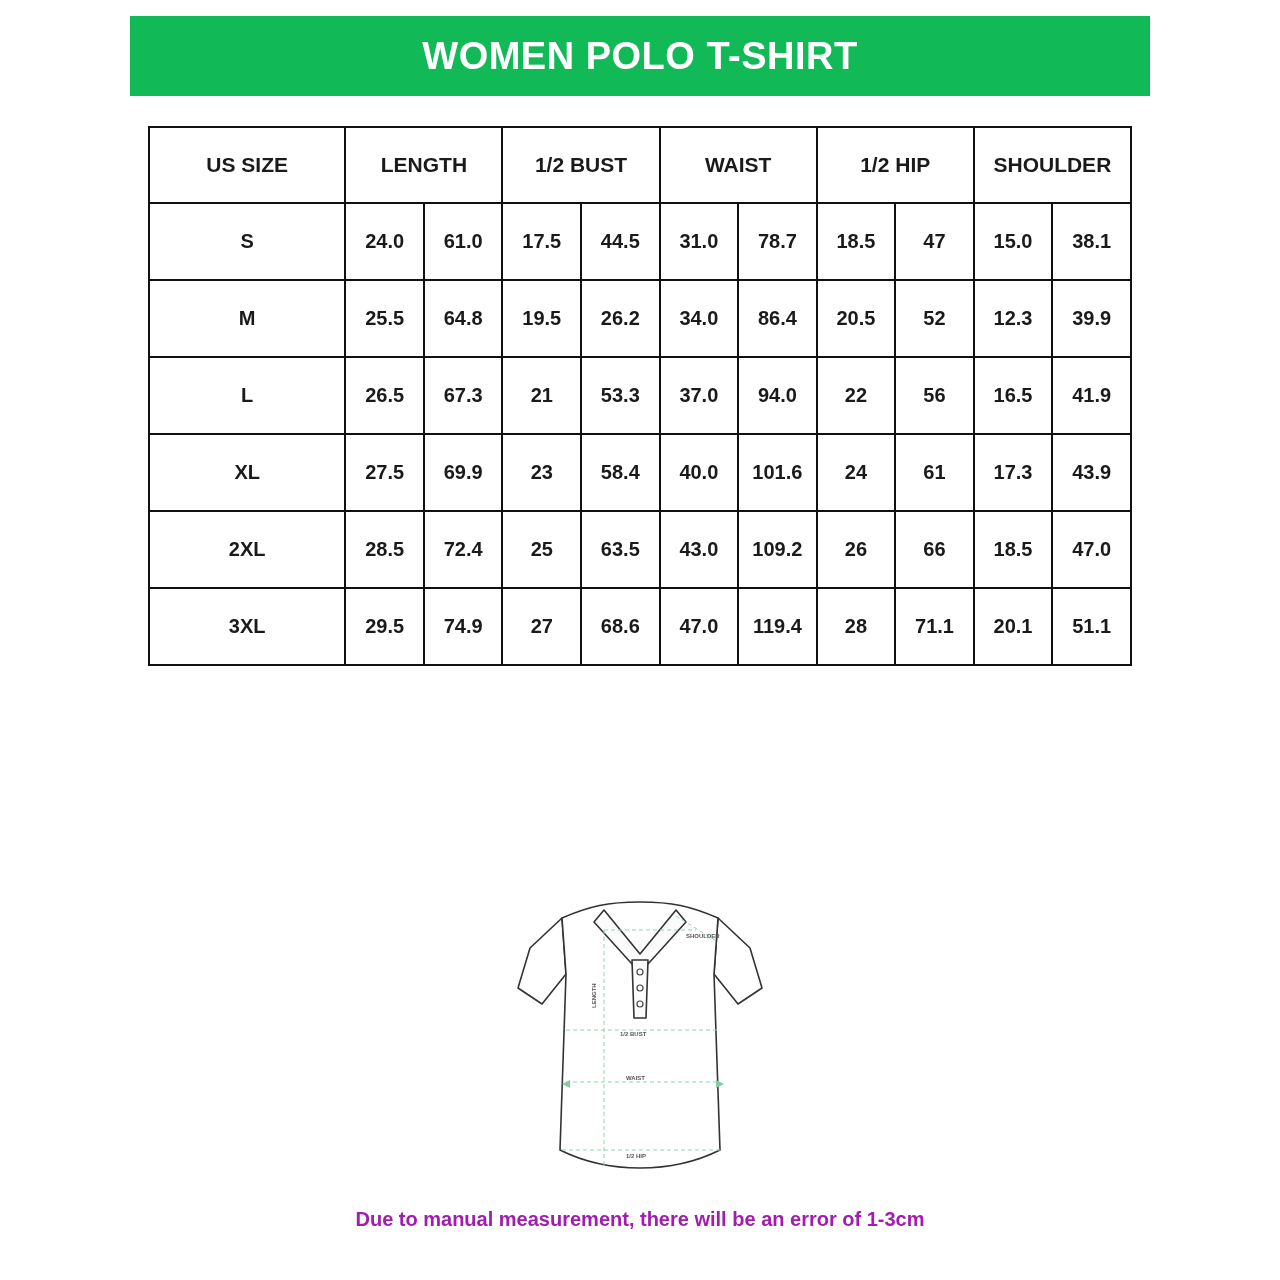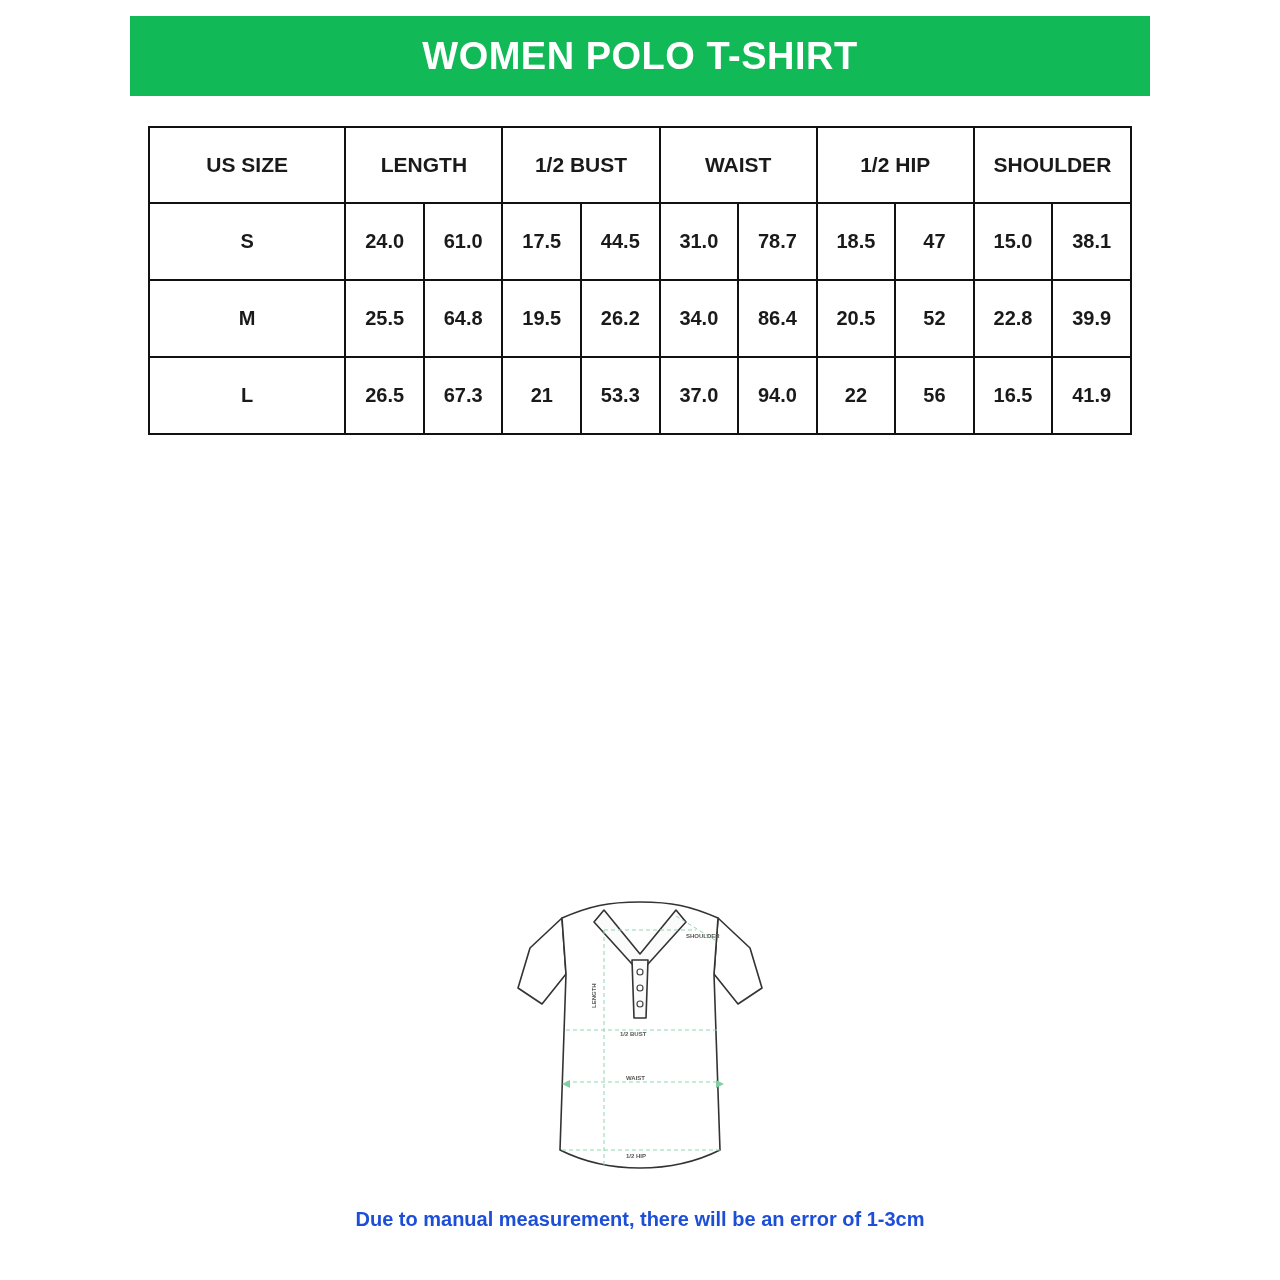--- a/index.html
+++ b/index.html
@@ -84,21 +84,21 @@
   }
   .figure svg {
     display: block;
   }
   .note {
     position: absolute;
     left: 0;
     top: 1208px;
     width: 1280px;
     text-align: center;
-    color: #1d4ed8;
+    color: #a21caf;
     font-size: 20px;
     font-weight: bold;
   }
 </style>
 </head>
 <body>
 
 <div class="page">
 
   <div class="title-bar">
@@ -133,40 +133,79 @@
       <tr class="data-row">
         <td class="size-col">M</td>
         <td class="val-col">25.5</td>
         <td class="val-col">64.8</td>
         <td class="val-col">19.5</td>
         <td class="val-col">26.2</td>
         <td class="val-col">34.0</td>
         <td class="val-col">86.4</td>
         <td class="val-col">20.5</td>
         <td class="val-col">52</td>
-        <td class="val-col">22.8</td>
+        <td class="val-col">12.3</td>
         <td class="val-col">39.9</td>
       </tr>
 
       <tr class="data-row">
         <td class="size-col">L</td>
         <td class="val-col">26.5</td>
         <td class="val-col">67.3</td>
         <td class="val-col">21</td>
         <td class="val-col">53.3</td>
         <td class="val-col">37.0</td>
         <td class="val-col">94.0</td>
         <td class="val-col">22</td>
         <td class="val-col">56</td>
         <td class="val-col">16.5</td>
         <td class="val-col">41.9</td>
       </tr>
 
-
-
+      <tr class="data-row">
+        <td class="size-col">XL</td>
+        <td class="val-col">27.5</td>
+        <td class="val-col">69.9</td>
+        <td class="val-col">23</td>
+        <td class="val-col">58.4</td>
+        <td class="val-col">40.0</td>
+        <td class="val-col">101.6</td>
+        <td class="val-col">24</td>
+        <td class="val-col">61</td>
+        <td class="val-col">17.3</td>
+        <td class="val-col">43.9</td>
+      </tr>
+
+      <tr class="data-row">
+        <td class="size-col">2XL</td>
+        <td class="val-col">28.5</td>
+        <td class="val-col">72.4</td>
+        <td class="val-col">25</td>
+        <td class="val-col">63.5</td>
+        <td class="val-col">43.0</td>
+        <td class="val-col">109.2</td>
+        <td class="val-col">26</td>
+        <td class="val-col">66</td>
+        <td class="val-col">18.5</td>
+        <td class="val-col">47.0</td>
+      </tr>
+
+      <tr class="data-row">
+        <td class="size-col">3XL</td>
+        <td class="val-col">29.5</td>
+        <td class="val-col">74.9</td>
+        <td class="val-col">27</td>
+        <td class="val-col">68.6</td>
+        <td class="val-col">47.0</td>
+        <td class="val-col">119.4</td>
+        <td class="val-col">28</td>
+        <td class="val-col">71.1</td>
+        <td class="val-col">20.1</td>
+        <td class="val-col">51.1</td>
+      </tr>
 
 
     </tbody>
   </table>
 
   <div class="figure">
     <svg width="280" height="290" viewBox="0 0 280 290" xmlns="http://www.w3.org/2000/svg">
       <g fill="#ffffff" stroke="#333333" stroke-width="1.6" stroke-linejoin="round">
 
         <path d="M62,18 L30,48 L18,88 L42,104 L66,74 Z"></path>

